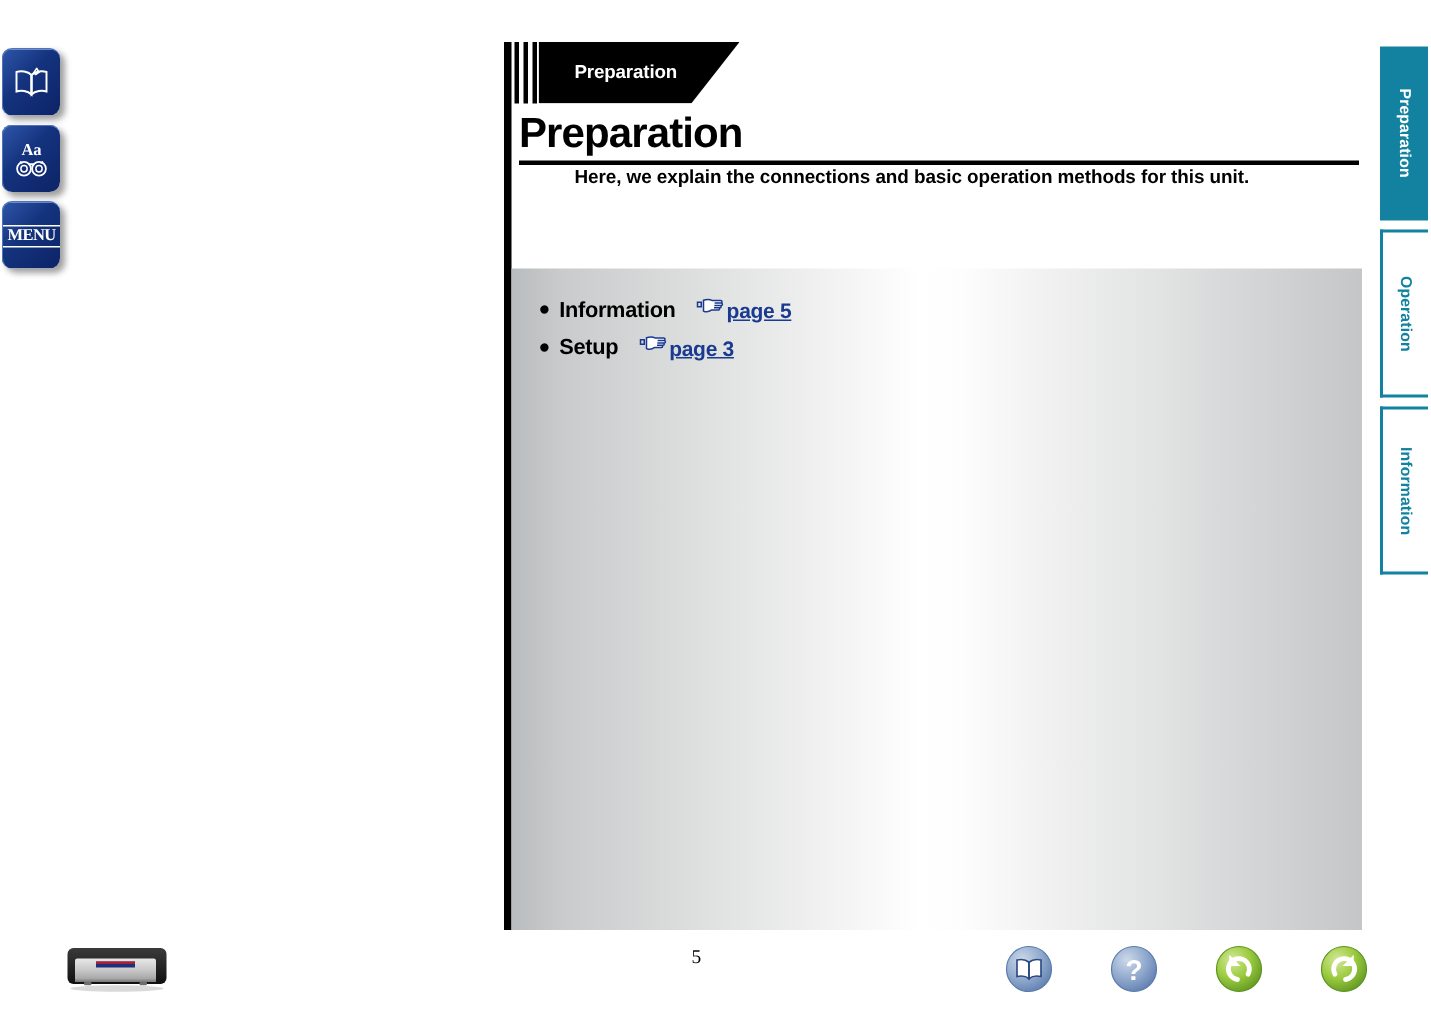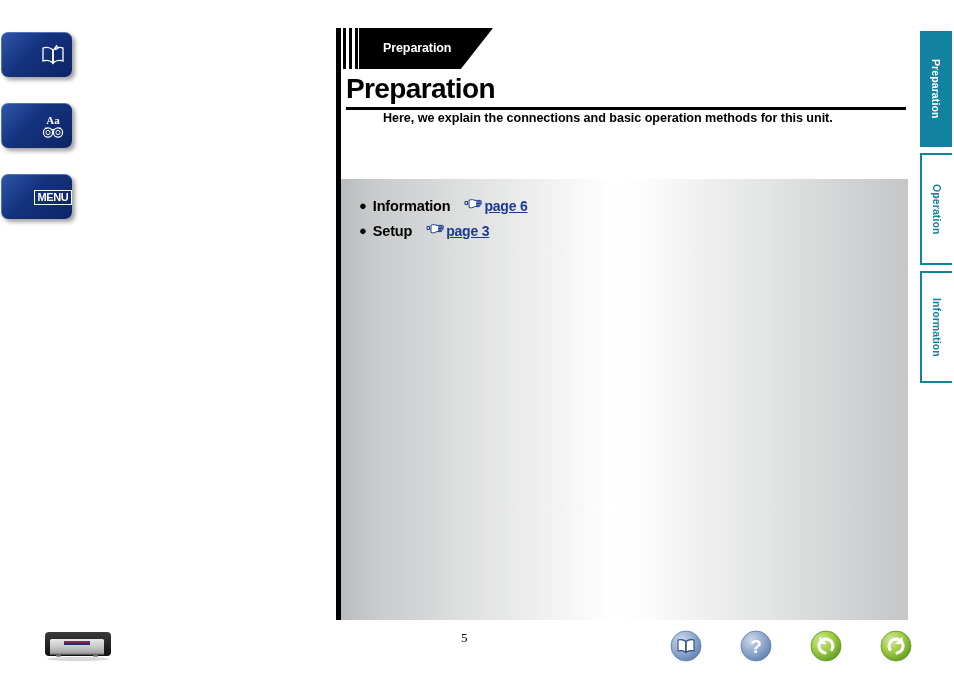--- a/index.html
+++ b/index.html
@@ -20,43 +20,42 @@
   .left-nav {
     position: absolute;
     left: 0px;
     top: 32px;
     width: 44px;
   }
   .navbtn {
     position: relative;
     width: 38px;
     height: 44px;
-    margin-bottom: 26px;
+    margin-bottom: 6px;
     border-radius: 7px;
     background: linear-gradient(135deg, #2e55a8 0%, #14337e 42%, #0d2366 100%);
     box-shadow: 3px 3px 4px rgba(0,0,0,0.38);
     border-top: 1px solid #4f73bd;
     border-left: 1px solid #4f73bd;
     display: flex;
     align-items: center;
     justify-content: center;
     overflow: hidden;
     cursor: pointer;
     margin-left: 1px;
-    padding-left: 32px;
   }
   .navbtn svg { display: block; }
   .menu-glyph {
     border: 1.6px solid #ffffff;
     color: #ffffff;
     font-size: 11px;
     font-weight: bold;
     letter-spacing: -0.4px;
     padding: 1px 3px 1px 3px;
-    font-family: Liberation Sans, sans-serif;
+    font-family: Liberation Serif, serif;
     line-height: 1;
   }
 
   
   .product-img {
     position: absolute;
     left: 44px;
     top: 630px;
     width: 70px;
     height: 32px;
@@ -352,21 +351,21 @@
       <div class="toc-row">
         <span class="toc-bullet">●</span>
         <span class="toc-label">Information</span>
         <span class="toc-link-wrap">
           <span class="hand-icon">
             <svg width="19" height="14" viewBox="0 0 19 14">
               <path d="M1 7.5 L1 4.5 L3.5 4.5 L3.5 7.5 Z" fill="none" stroke="#1a3a90" stroke-width="1"></path>
               <path d="M5 3.2 C7 2.4 9.5 2.6 11 3.4 L16.5 3.4 C17.6 3.4 17.6 5 16.5 5 L12.4 5 L16.8 5 C17.9 5 17.9 6.6 16.8 6.6 L12.2 6.6 L16 6.6 C17.1 6.6 17.1 8.1 16 8.1 L12 8.1 L15 8.1 C16 8.1 16 9.6 15 9.6 L10.5 9.6 C8.6 11 6.6 11.2 5 10.4 Z" fill="#ffffff" stroke="#1a3a90" stroke-width="1"></path>
             </svg>
           </span>
-          <span class="toc-link">page 6</span>
+          <span class="toc-link">page 5</span>
         </span>
       </div>
 
       <div class="toc-row">
         <span class="toc-bullet">●</span>
         <span class="toc-label">Setup</span>
         <span class="toc-link-wrap">
           <span class="hand-icon">
             <svg width="19" height="14" viewBox="0 0 19 14">
               <path d="M1 7.5 L1 4.5 L3.5 4.5 L3.5 7.5 Z" fill="none" stroke="#1a3a90" stroke-width="1"></path>

